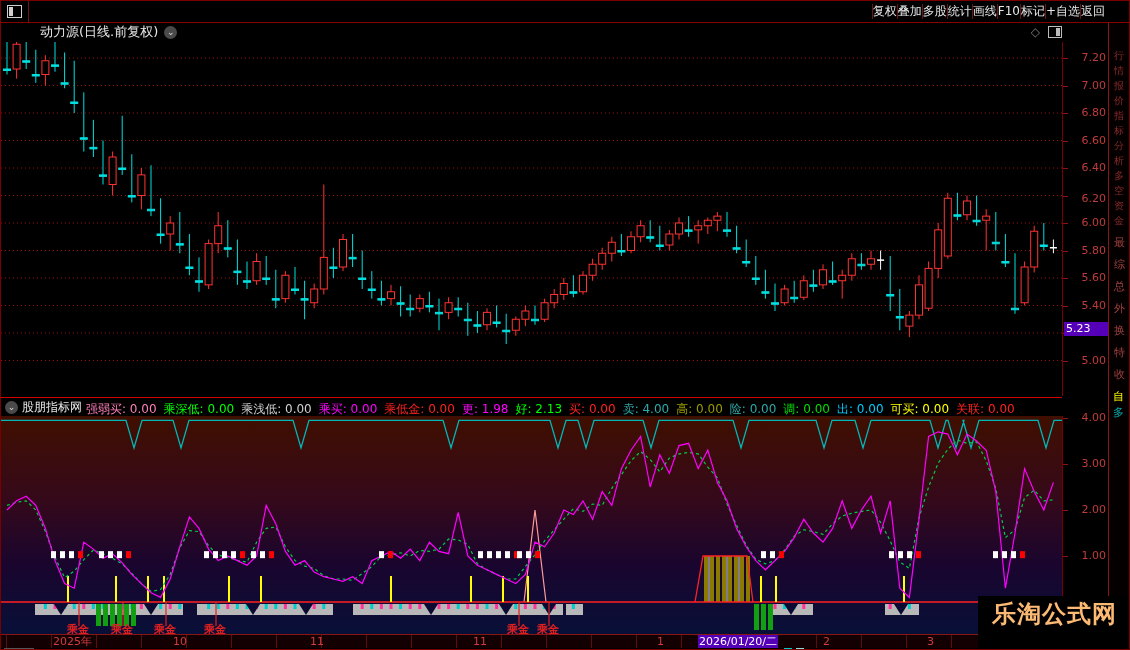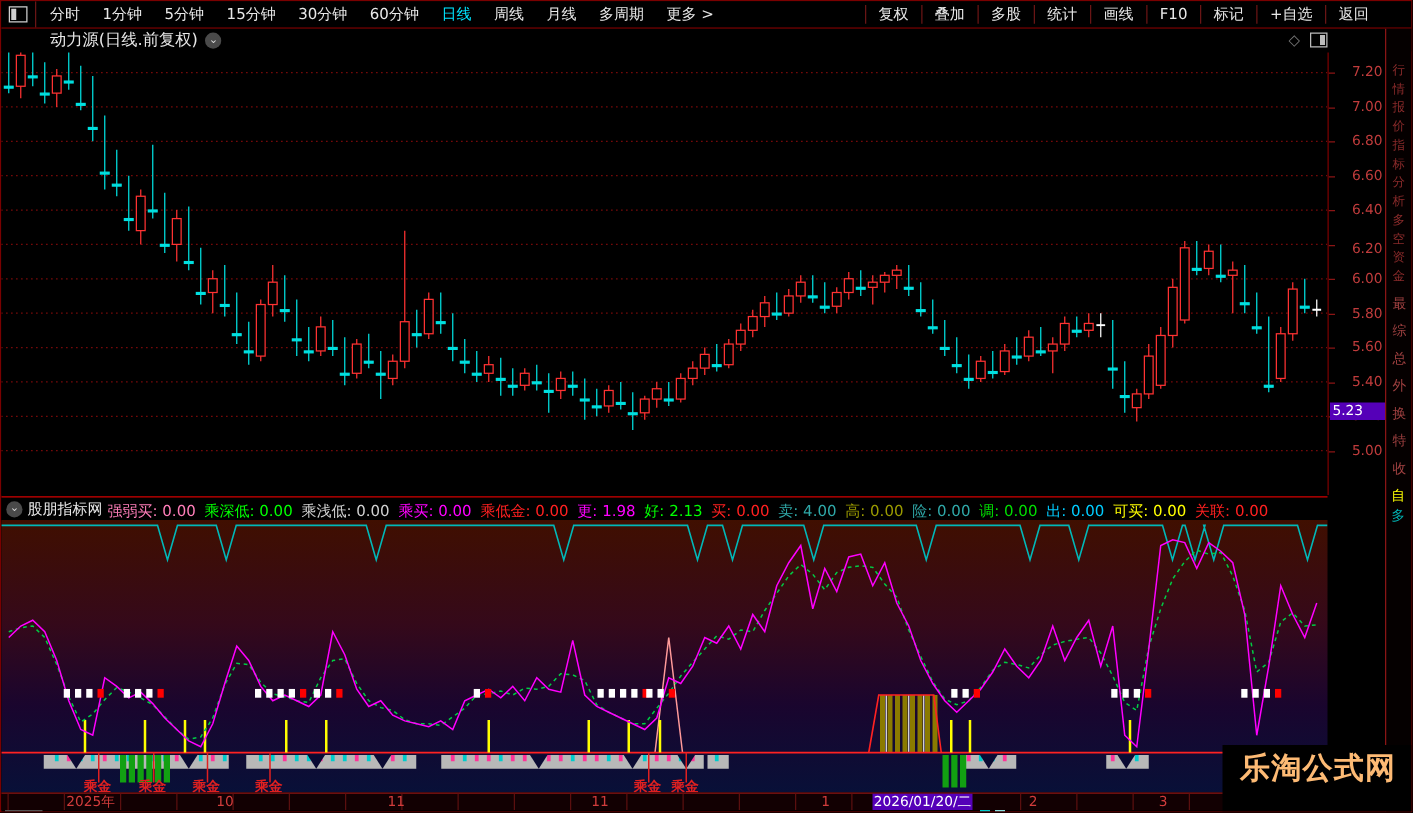--- a/index.html
+++ b/index.html
@@ -4,21 +4,21 @@
 <style>
   html,body{margin:0;padding:0;background:#000;}
   #app{position:relative;width:1130px;height:650px;background:#000;overflow:hidden;
        font-family:"DejaVu Sans","Liberation Sans",sans-serif;border:1px solid #7a0000;box-sizing:border-box;}
   
   .toolbar{position:absolute;left:0;top:0;width:100%;height:21px;background:#000;border-bottom:1px solid #8a0000;display:flex;align-items:center;}
   .tb-left{display:flex;align-items:center;gap:0;}
   .tb-item{color:#e8e8e8;font-size:12px;padding:0 9px;white-space:nowrap;cursor:default;}
   .tb-item.active{color:#00e5ff;}
   .tb-right{position:absolute;right:24px;top:0;height:21px;display:flex;align-items:center;}
-  .tb-rbtn{color:#e8e8e8;font-size:12px;padding:0 10px;border-left:1px solid #6a1515;height:15px;line-height:15px;white-space:nowrap;}
+  .tb-rbtn{color:#e8e8e8;font-size:12px;padding:0 0;border-left:1px solid #6a1515;height:15px;line-height:15px;white-space:nowrap;}
   .win-icon{width:13px;height:11px;border:1px solid #cfcfcf;margin:0 6px 0 6px;position:relative;}
   .win-icon:before{content:"";position:absolute;left:1px;top:1px;bottom:1px;width:4px;background:#cfcfcf;}
   
   .titlebar{position:absolute;left:0;top:22px;width:1106px;height:18px;background:#000;display:flex;align-items:center;padding-left:33px;}
   .title-text{color:#e8e8e8;font-size:13px;margin-left:6px;}
   .circle-ic{width:13px;height:13px;border-radius:50%;background:#4a4a4a;color:#ddd;font-size:9px;line-height:12px;text-align:center;margin-left:6px;}
   .title-icons{position:absolute;right:78px;top:2px;display:flex;gap:8px;align-items:center;}
   .diamond-ic{color:#777;font-size:12px;}
   .split-ic{width:12px;height:10px;border:1px solid #bbb;position:relative;}
   .split-ic:before{content:"";position:absolute;right:1px;top:1px;bottom:1px;width:4px;background:#bbb;}
@@ -56,33 +56,20 @@
   .wm2{font-size:17px;font-weight:bold;}
 </style>
 </head>
 <body>
 
 <div id="app">
 
   <div class="toolbar">
     <span class="win-icon"></span>
     <span style="width:1px;height:21px;background:#6a1515;margin-right:2px;"></span>
-    <div class="tb-left" id="tb-left">
-        <span class="tb-item">分时</span>
-        <span class="tb-item">1分钟</span>
-        <span class="tb-item">5分钟</span>
-        <span class="tb-item">15分钟</span>
-        <span class="tb-item">30分钟</span>
-        <span class="tb-item">60分钟</span>
-        <span class="tb-item active">日线</span>
-        <span class="tb-item">周线</span>
-        <span class="tb-item">月线</span>
-        <span class="tb-item">多周期</span>
-        <span class="tb-item">更多 &gt;</span>
-      </div>
     <div class="tb-right" id="tb-right">
         <span class="tb-rbtn">复权</span>
         <span class="tb-rbtn">叠加</span>
         <span class="tb-rbtn">多股</span>
         <span class="tb-rbtn">统计</span>
         <span class="tb-rbtn">画线</span>
         <span class="tb-rbtn">F10</span>
         <span class="tb-rbtn">标记</span>
         <span class="tb-rbtn">+自选</span>
         <span class="tb-rbtn">返回</span>
@@ -749,20 +736,30 @@
     <div id="cj-labels">
         <div class="cj-label" style="left: 66px; top: 206px;">乘金</div>
         <div class="cj-label" style="left: 110px; top: 206px;">乘金</div>
         <div class="cj-label" style="left: 153px; top: 206px;">乘金</div>
         <div class="cj-label" style="left: 203px; top: 206px;">乘金</div>
         <div class="cj-label" style="left: 506px; top: 206px;">乘金</div>
         <div class="cj-label" style="left: 536px; top: 206px;">乘金</div>
       </div>
   </div>
 
+  <div id="ind-axis">
+      <div class="pa-label" style="top: -5px;">4.00</div>
+      <div class="pa-tick" style="top: 2px;"></div>
+      <div class="pa-label" style="top: 41px;">3.00</div>
+      <div class="pa-tick" style="top: 48px;"></div>
+      <div class="pa-label" style="top: 87px;">2.00</div>
+      <div class="pa-tick" style="top: 94px;"></div>
+      <div class="pa-label" style="top: 133px;">1.00</div>
+      <div class="pa-tick" style="top: 140px;"></div>
+    </div>
 
   <div class="date-row" id="date-row">
       <div class="dr-tick" style="left: 5px;"></div>
       <div class="dr-tick" style="left: 50px;"></div>
       <div class="dr-tick" style="left: 95px;"></div>
       <div class="dr-tick" style="left: 140px;"></div>
       <div class="dr-tick" style="left: 185px;"></div>
       <div class="dr-tick" style="left: 230px;"></div>
       <div class="dr-tick" style="left: 275px;"></div>
       <div class="dr-tick" style="left: 320px;"></div>

